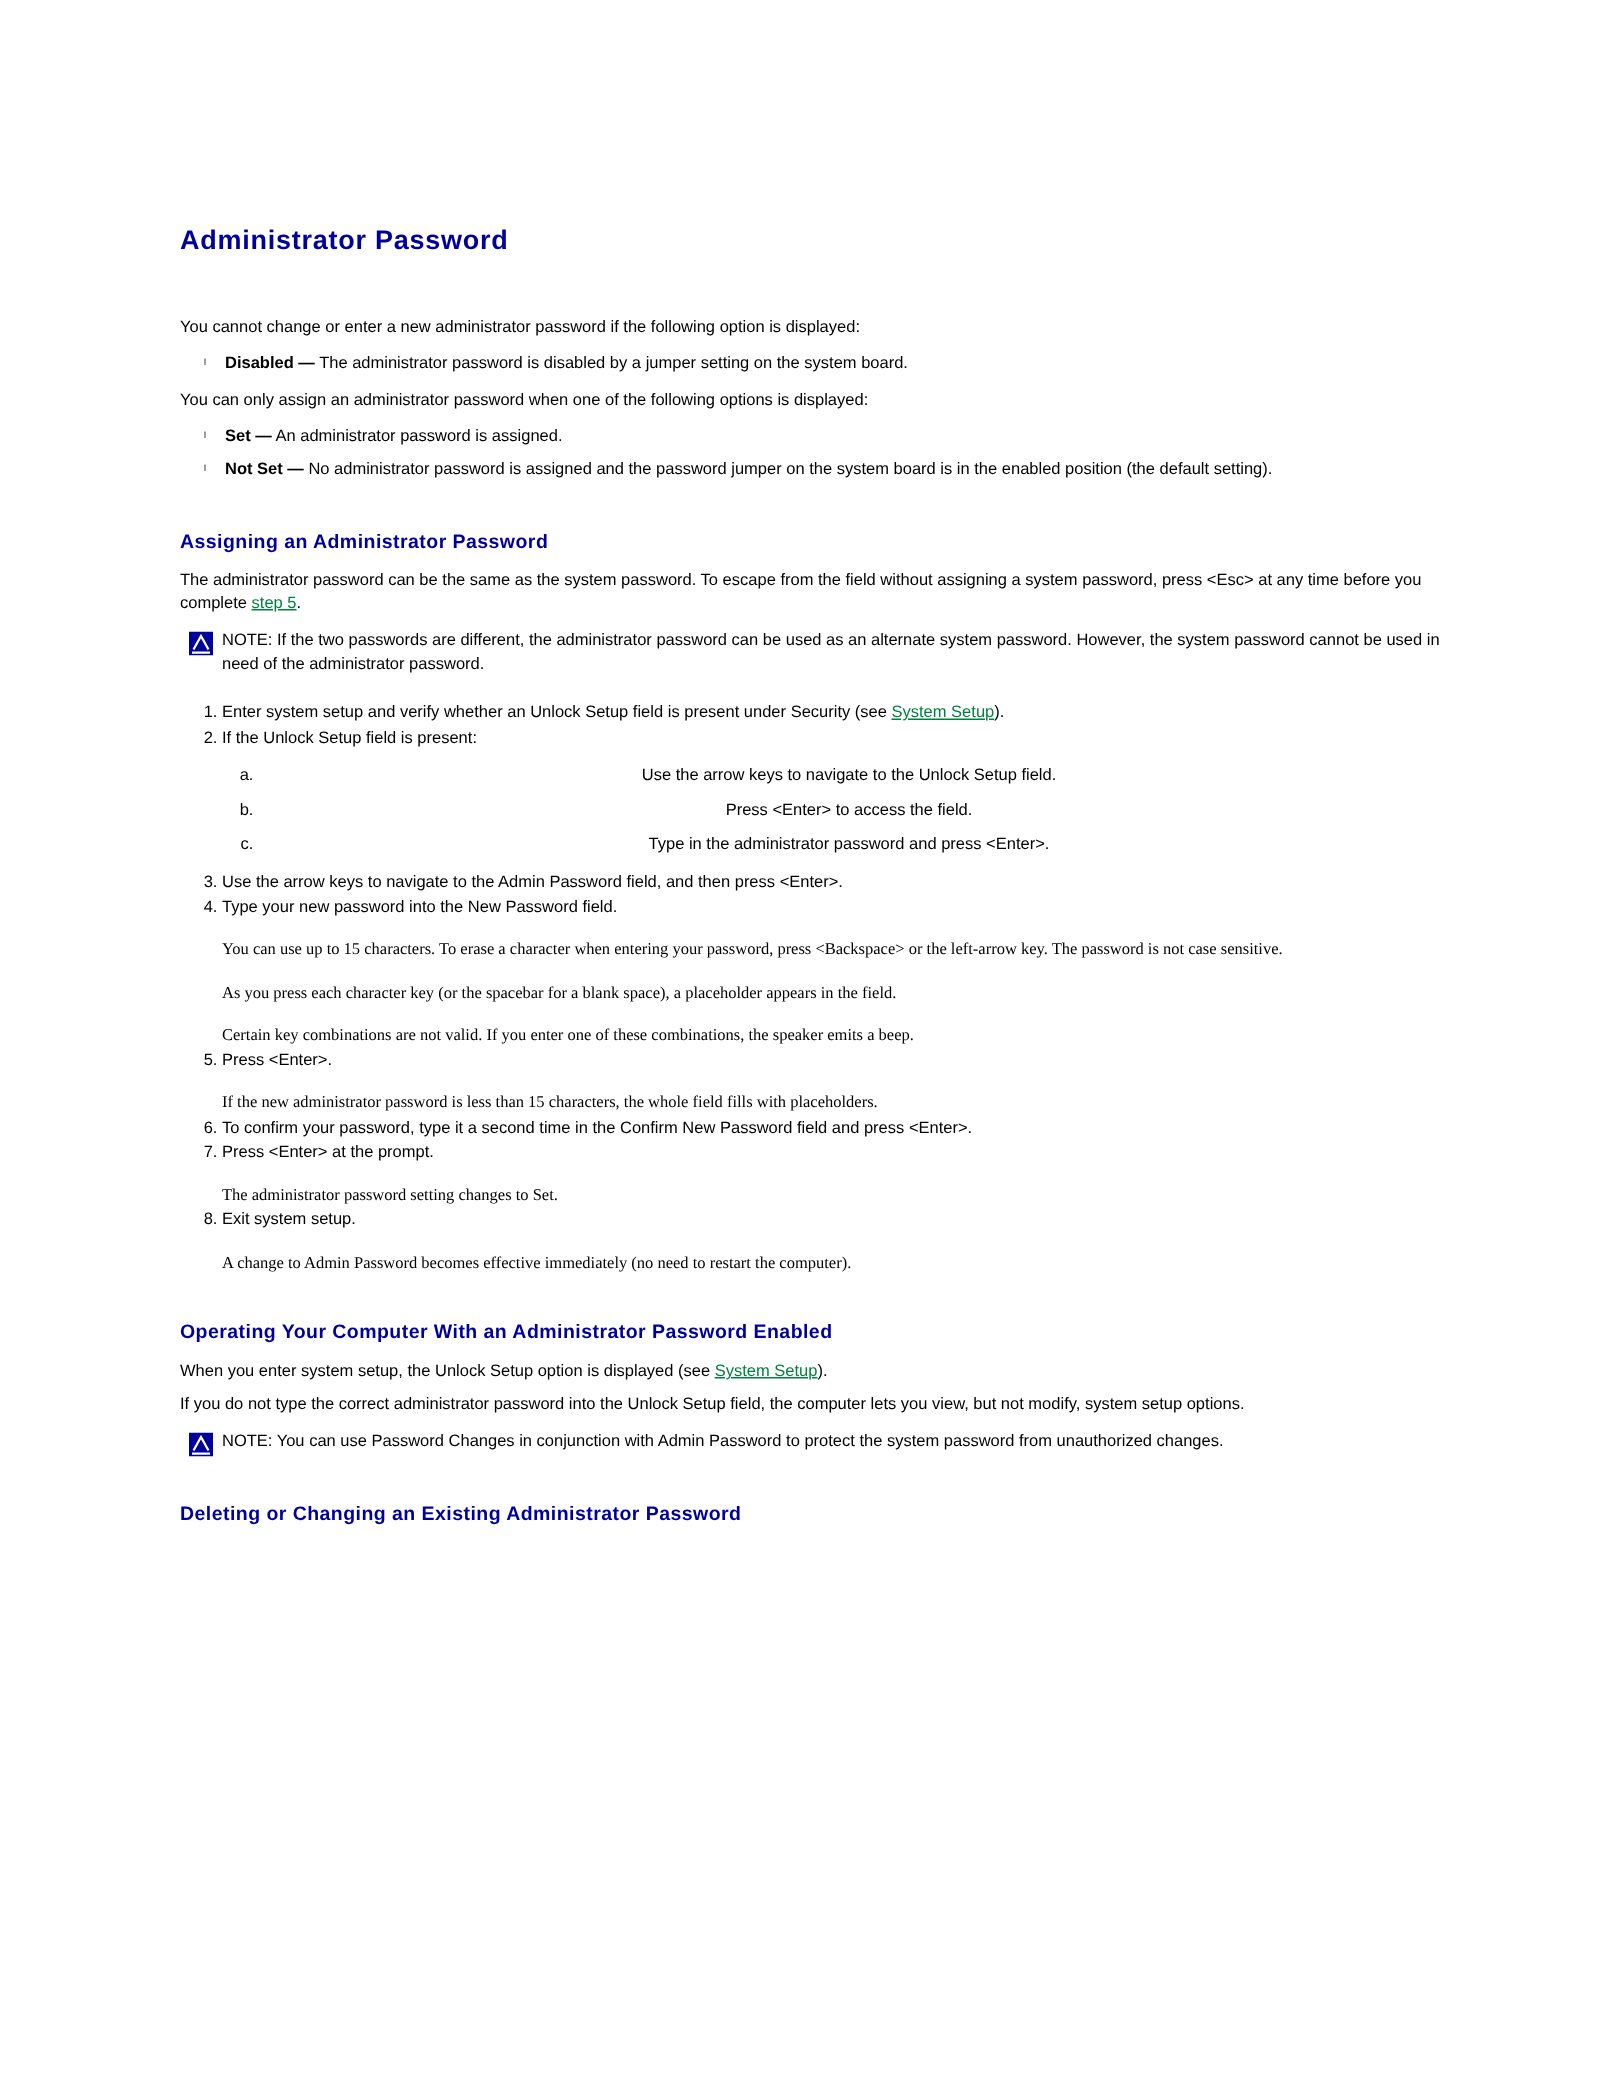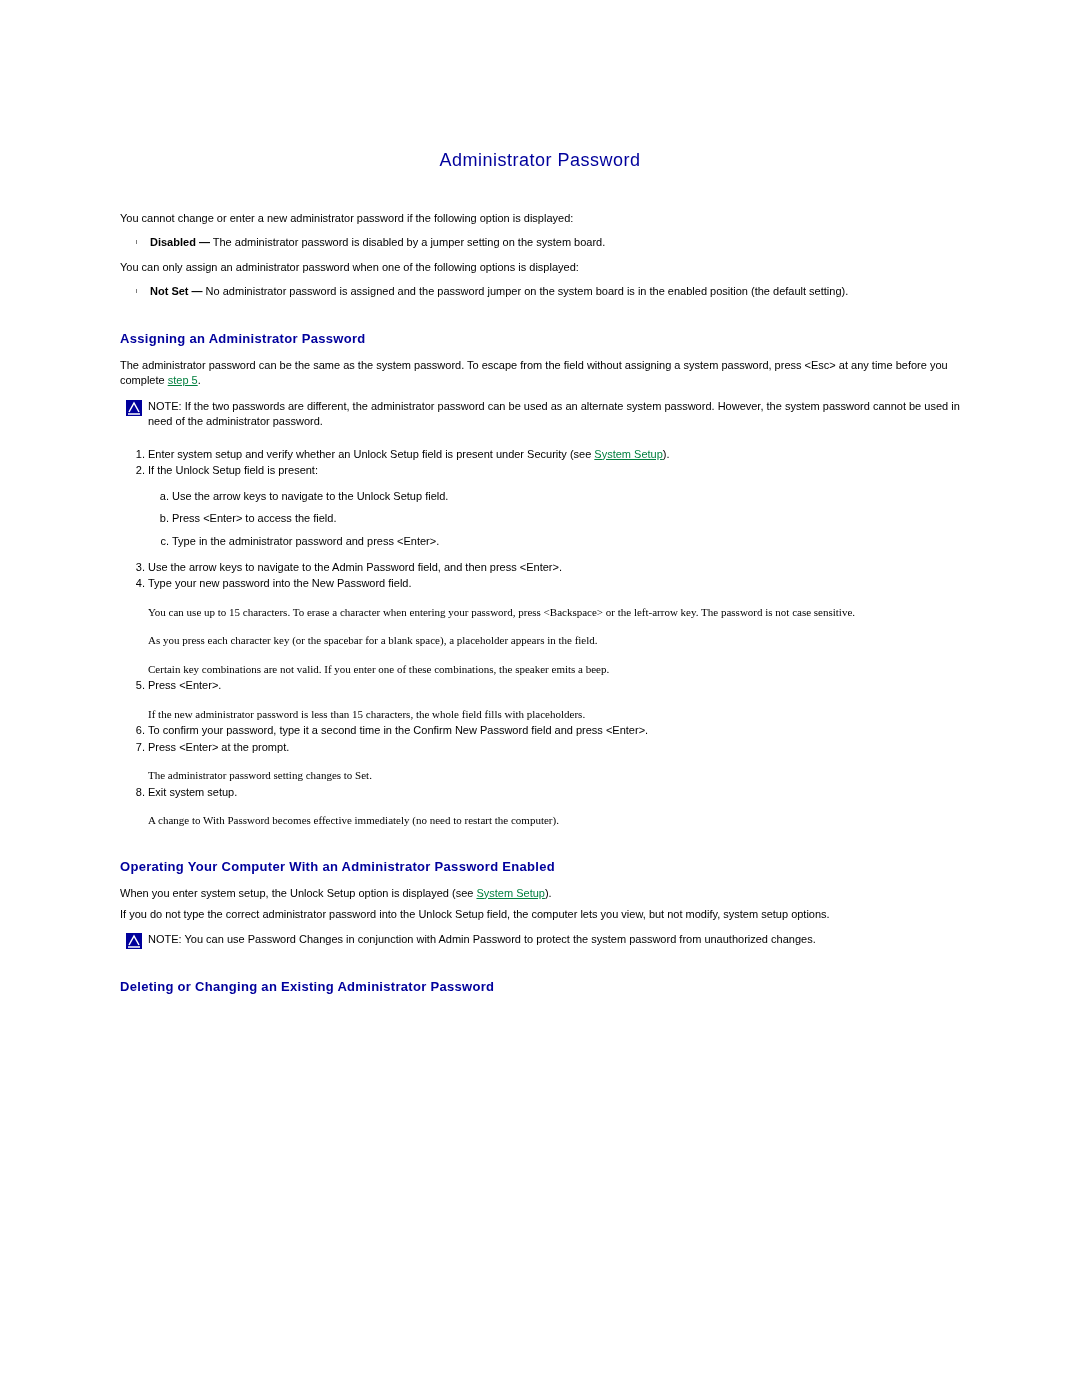--- a/index.html
+++ b/index.html
@@ -9,25 +9,24 @@
     font-family: Verdana, Arial, sans-serif;
     font-size: 11px;
     color: #000000;
     width: 1080px;
   }
   .page {
     padding: 150px 120px 60px 120px;
   }
   h1.main-title {
     font-size: 18px;
-    font-weight: normal;
+    font-weight: bold;
     color: #00009c;
     letter-spacing: 0.5px;
     margin: 0 0 40px 0;
-    text-align: center;
   }
   h2.section-title {
     font-size: 13px;
     font-weight: bold;
     color: #00009c;
     letter-spacing: 0.3px;
     margin: 30px 0 12px 0;
   }
   p.body-text {
     font-size: 11px;
@@ -88,20 +87,21 @@
   }
   ol.sub-steps {
     list-style-type: lower-alpha;
     padding-left: 24px;
     margin: 8px 0;
   }
   ol.sub-steps > li {
     font-size: 11px;
     line-height: 1.7;
     margin: 4px 0;
+    text-align: center;
   }
   .step-para {
     font-size: 11px;
     line-height: 1.5;
     margin: 12px 0 0 0;
     font-family: Liberation Serif, serif;
   }
 </style>
 </head>
 <body>
@@ -109,20 +109,21 @@
 <div class="page">
 
   <h1 class="main-title">Administrator Password</h1>
 
   <p class="body-text">You cannot change or enter a new administrator password if the following option is displayed:</p>
   <ul class="l-list">
     <li><span class="bold">Disabled —</span><span> The administrator password is disabled by a jumper setting on the system board.</span></li>
   </ul>
   <p class="body-text">You can only assign an administrator password when one of the following options is displayed:</p>
   <ul class="l-list">
+    <li><span class="bold">Set —</span><span> An administrator password is assigned.</span></li>
     <li><span class="bold">Not Set —</span><span> No administrator password is assigned and the password jumper on the system board is in the enabled position (the default setting).</span></li>
   </ul>
 
   <h2 class="section-title">Assigning an Administrator Password</h2>
   <p class="body-text">
     <span>The administrator password can be the same as the system password. To escape from the field without assigning a system password, press &lt;Esc&gt; at any time before you complete </span><a href="#" class="link">step 5</a><span>.</span>
   </p>
 
   <div class="note-row">
     <span class="note-icon">
@@ -158,21 +159,21 @@
       <span>Press &lt;Enter&gt;.</span>
       <div class="step-para">If the new administrator password is less than 15 characters, the whole field fills with placeholders.</div>
     </li>
     <li>To confirm your password, type it a second time in the Confirm New Password field and press &lt;Enter&gt;.</li>
     <li>
       <span>Press &lt;Enter&gt; at the prompt.</span>
       <div class="step-para">The administrator password setting changes to Set.</div>
     </li>
     <li>
       <span>Exit system setup.</span>
-      <div class="step-para">A change to With Password becomes effective immediately (no need to restart the computer).</div>
+      <div class="step-para">A change to Admin Password becomes effective immediately (no need to restart the computer).</div>
     </li>
   </ol>
 
   <h2 class="section-title">Operating Your Computer With an Administrator Password Enabled</h2>
   <p class="body-text">
     <span>When you enter system setup, the Unlock Setup option is displayed (see </span><a href="#" class="link">System Setup</a><span>).</span>
   </p>
   <p class="body-text">If you do not type the correct administrator password into the Unlock Setup field, the computer lets you view, but not modify, system setup options.</p>
 
   <div class="note-row">

